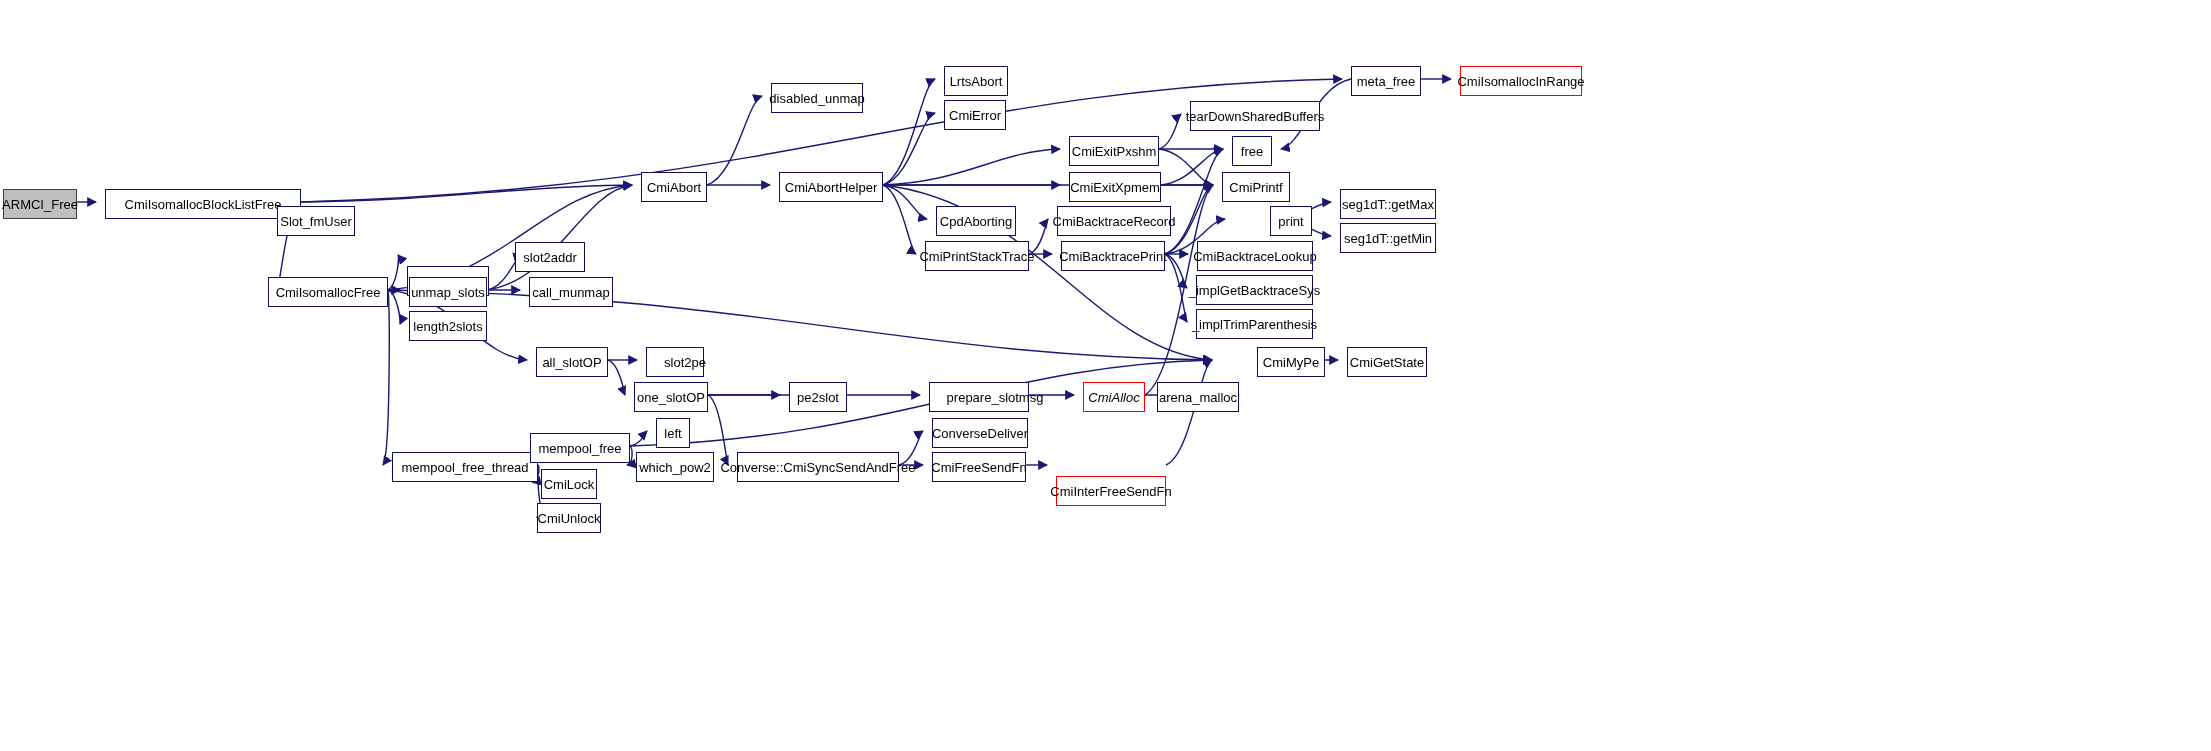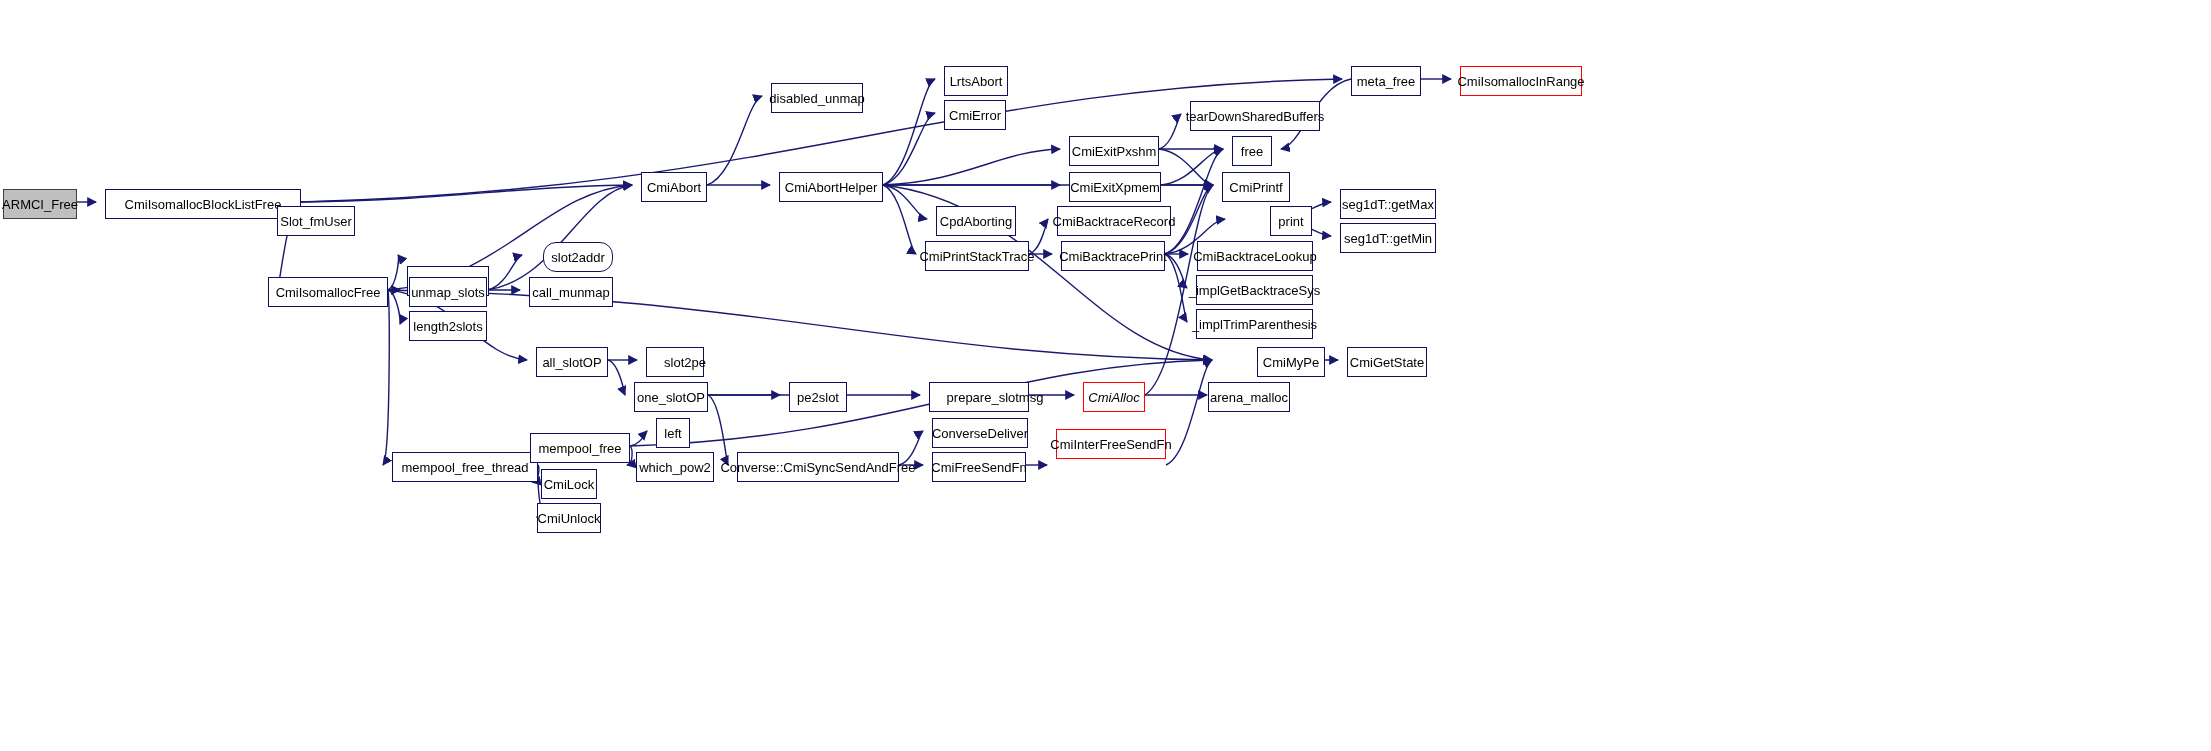--- a/index.html
+++ b/index.html
@@ -122,21 +122,21 @@
       </g>
   </svg>
   <div id="node-layer">
       <div class="node root" style="left: 3px; top: 189px; width: 74px;">ARMCI_Free</div>
       <div class="node" style="left: 105px; top: 189px; width: 196px;">CmiIsomallocBlockListFree</div>
       <div class="node" style="left: 277px; top: 206px; width: 78px;">Slot_fmUser</div>
       <div class="node" style="left: 268px; top: 277px; width: 120px;">CmiIsomallocFree</div>
       <div class="node" style="left: 407px; top: 242px; width: 82px; margin-top: 24px;">pointer2block</div>
       <div class="node" style="left: 409px; top: 277px; width: 78px;">unmap_slots</div>
       <div class="node" style="left: 409px; top: 311px; width: 78px;">length2slots</div>
-      <div class="node" style="left: 543px; top: 242px; width: 70px; border-radius: 13px;">slot2addr</div>
+      <div class="node" style="left: 515px; top: 242px; width: 70px;">slot2addr</div>
       <div class="node" style="left: 529px; top: 277px; width: 84px;">call_munmap</div>
       <div class="node" style="left: 536px; top: 347px; width: 72px;">all_slotOP</div>
       <div class="node" style="left: 634px; top: 382px; width: 74px;">one_slotOP</div>
       <div class="node" style="left: 646px; top: 347px; width: 58px; padding-left: 28px;">slot2pe</div>
       <div class="node" style="left: 789px; top: 382px; width: 58px;">pe2slot</div>
       <div class="node" style="left: 392px; top: 452px; width: 146px;">mempool_free_thread</div>
       <div class="node" style="left: 530px; top: 433px; width: 100px;">mempool_free</div>
       <div class="node" style="left: 541px; top: 469px; width: 56px;">CmiLock</div>
       <div class="node" style="left: 537px; top: 503px; width: 64px;">CmiUnlock</div>
       <div class="node" style="left: 656px; top: 418px; width: 34px;">left</div>
@@ -158,21 +158,21 @@
       <div class="node" style="left: 1234px; top: 206px; width: 42px; margin-left: 36px;">print</div>
       <div class="node" style="left: 1197px; top: 241px; width: 116px;">CmiBacktraceLookup</div>
       <div class="node" style="left: 1196px; top: 275px; width: 117px;">_implGetBacktraceSys</div>
       <div class="node" style="left: 1196px; top: 309px; width: 117px;">_implTrimParenthesis</div>
       <div class="node" style="left: 1340px; top: 189px; width: 96px;">seg1dT::getMax</div>
       <div class="node" style="left: 1340px; top: 223px; width: 96px;">seg1dT::getMin</div>
       <div class="node" style="left: 1351px; top: 66px; width: 70px;">meta_free</div>
       <div class="node highlight" style="left: 1460px; top: 66px; width: 122px;">CmiIsomallocInRange</div>
       <div class="node" style="left: 1221px; top: 347px; width: 68px; margin-left: 36px;">CmiMyPe</div>
       <div class="node" style="left: 1347px; top: 347px; width: 80px;">CmiGetState</div>
-      <div class="node" style="left: 1208px; top: 382px; width: 82px;">arena_malloc</div>
+      <div class="node" style="left: 1157px; top: 382px; width: 82px;">arena_malloc</div>
       <div class="node highlight" style="left: 1083px; top: 382px; width: 62px; font-style: italic;">CmiAlloc</div>
       <div class="node" style="left: 929px; top: 382px; width: 100px; padding-left: 40px;">prepare_slotmsg</div>
       <div class="node" style="left: 932px; top: 418px; width: 96px;">ConverseDeliver</div>
       <div class="node" style="left: 932px; top: 452px; width: 94px;">CmiFreeSendFn</div>
-      <div class="node highlight" style="left: 1056px; top: 429px; width: 110px; padding-left: 8px;">CmiInterFreeSendFn</div>
+      <div class="node highlight" style="left: 1056px; top: 476px; width: 110px; padding-left: 8px;">CmiInterFreeSendFn</div>
       <div class="node" style="left: 737px; top: 452px; width: 162px;">Converse::CmiSyncSendAndFree</div>
     </div>
 </div>
 
 </body></html>

